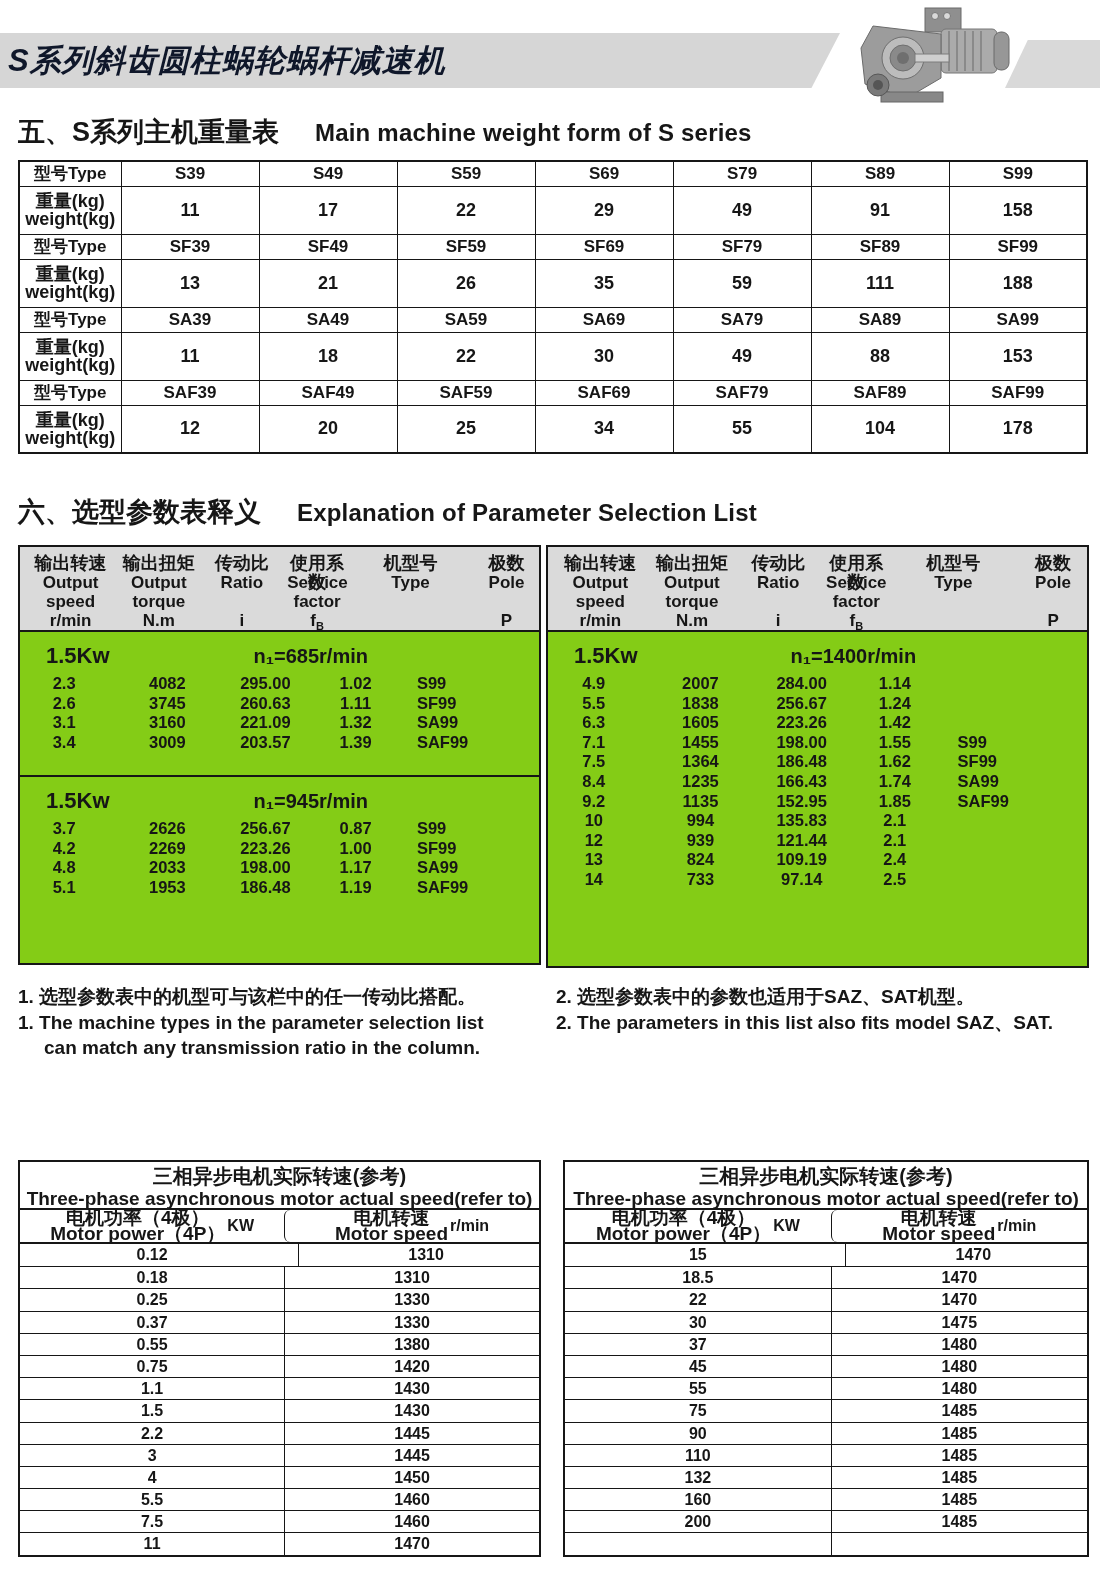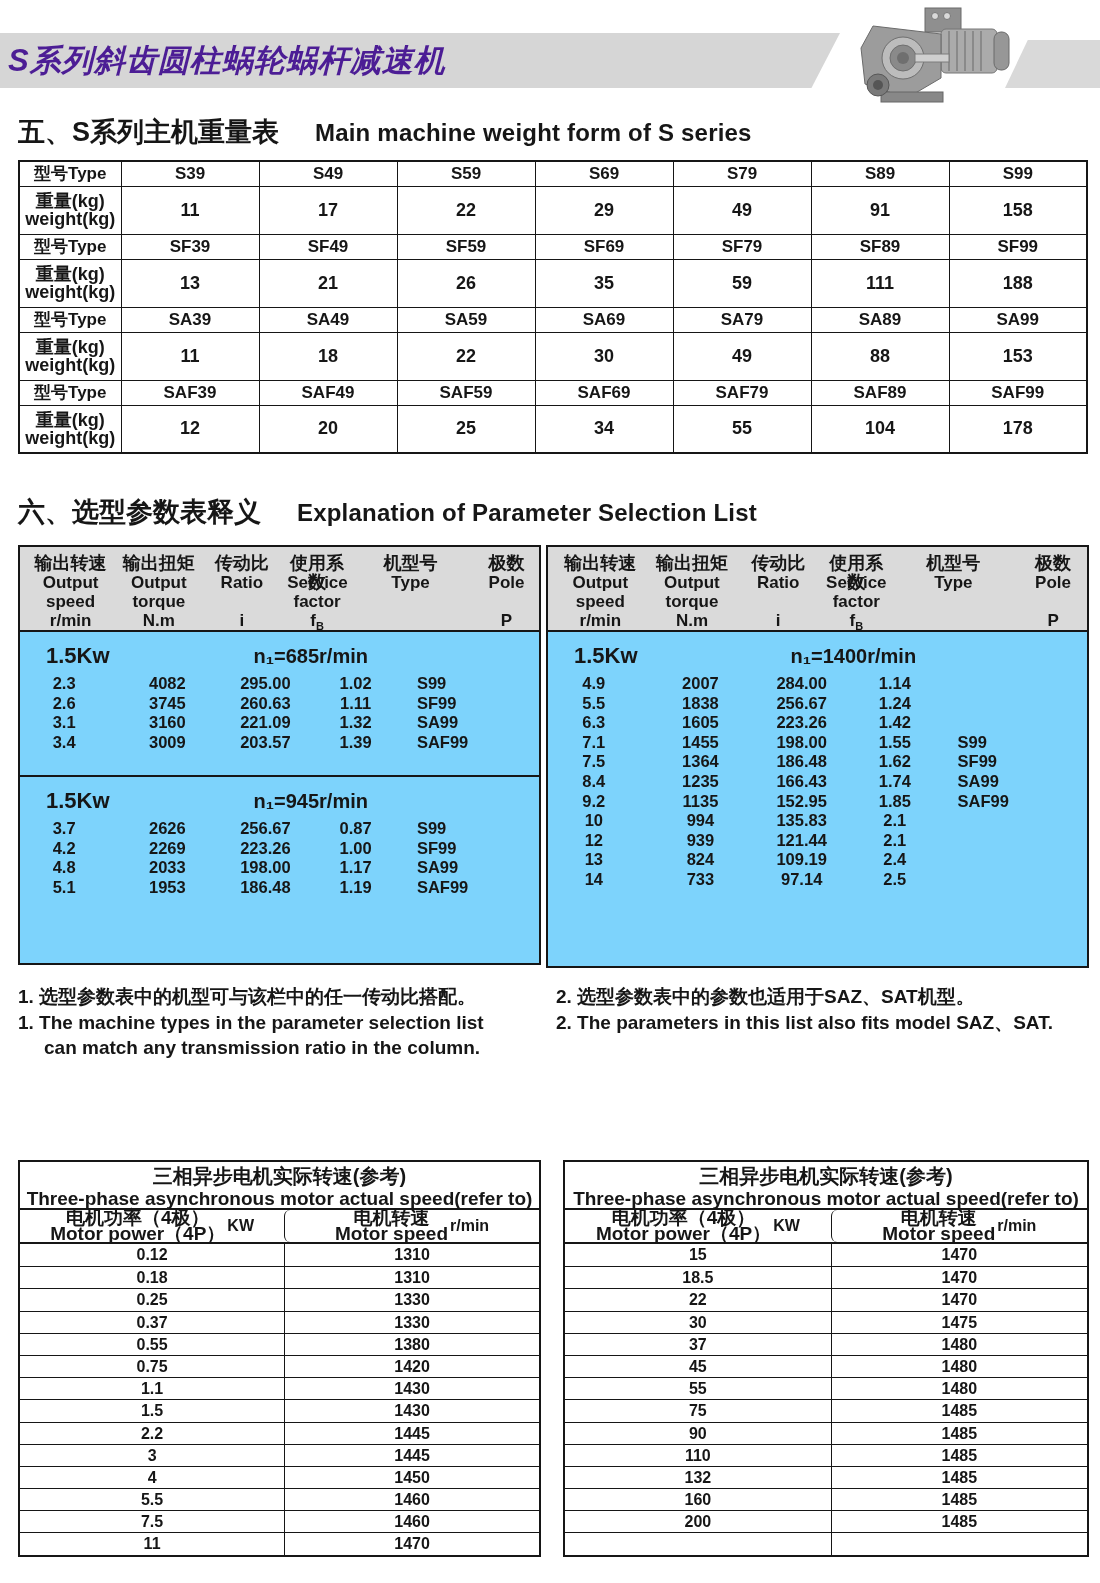--- a/index.html
+++ b/index.html
@@ -15,21 +15,21 @@
   
   .band {
     left:0; top:33px; width:840px; height:55px;
     background:#d6d6d6;
     clip-path:polygon(0 0,100% 0,96.6% 100%,0 100%);
     display:flex; align-items:center;
   }
   .band-title {
     padding-left:8px;
     font-size:31px; font-weight:700; font-style:italic;
-    letter-spacing:1px; color:#4c1d95; white-space:nowrap;
+    letter-spacing:1px; color:#0f172a; white-space:nowrap;
   }
   .deco {
     left:1005px; top:40px; width:95px; height:48px;
     background:#d9d9d9;
     clip-path:polygon(24% 0,100% 0,100% 100%,0 100%);
   }
   .machine { left:845px; top:2px; width:175px; height:108px; }
 
   
   .heading { display:flex; align-items:baseline; white-space:nowrap; }
@@ -55,21 +55,21 @@
   .panelR { left:546px; width:543px; }
   .p-head {
     height:87px; background:#dadada; border:2px solid #161616;
     display:grid; grid-template-columns:17% 17% 15% 14% 22% 15%;
     padding-top:7px;
   }
   .p-col { text-align:center; }
   .p-col .l { display:block; height:19px; line-height:19px; font-weight:700; font-size:17px;padding-left:13px; }
   .p-col .zh { font-size:18px; }
   .p-col sub { font-size:11px; }
-  .p-box { border:2px solid #161616; margin-top:-2px; background:#7dd3fc; position:relative; }
+  .p-box { border:2px solid #161616; margin-top:-2px; background:#84cc16; position:relative; }
   .p-box.hA { height:147px; }
   .p-box.hB { height:190px; }
   .p-box.hC { height:338px; }
   .blk-head { position:relative; height:42px; }
   .power { position:absolute; left:26px; top:11px; font-size:22px; font-weight:700; }
   .nspeed { position:absolute; left:45%; top:13px; font-size:20px; font-weight:700; }
   .p-rows { }
   .p-row {
     display:grid; grid-template-columns:17% 17% 15% 14% 22% 15%;
     height:19.6px; line-height:19.6px;gap:15px;
@@ -95,21 +95,21 @@
   .mt-head {
     height:34px; border-bottom:2px solid #161616;
     display:grid; grid-template-columns:50.9% 49.1%;
   }
   .mt-hcell { display:flex; align-items:center; justify-content:center; }
   .mt-hcell.right { border-left:1.5px solid #161616;border-radius:6px; }
   .mt-hcell .stack { text-align:center; }
   .mt-hcell .stack span { display:block; font-size:19px; font-weight:700; line-height:16px; }
   .mt-hcell .unit { font-size:16px; font-weight:700; margin-left:2px; }
   .mt-row { display:grid; grid-template-columns:50.9% 49.1%; height:22.2px; border-top:1.5px solid #161616; }
-  .mt-row:first-child { border-top:0; }
+  .mt-row:first-child { border-top:0;gap:14px; }
   .mt-row span { text-align:center; font-size:16px; font-weight:700; line-height:21px; }
   .mt-row .c1 { border-left:1.5px solid #161616; }
 </style>
 </head>
 <body>
 
 <div class="abs band">
   <div class="band-title">S系列斜齿圆柱蜗轮蜗杆减速机</div>
 </div>
 <div class="abs deco"></div>

